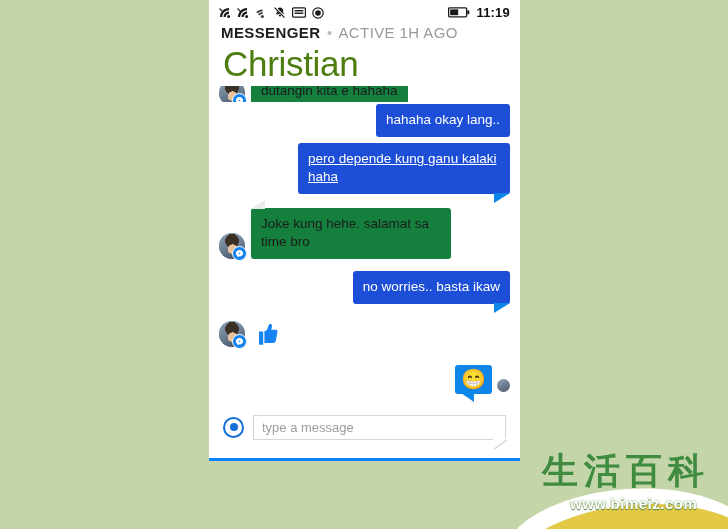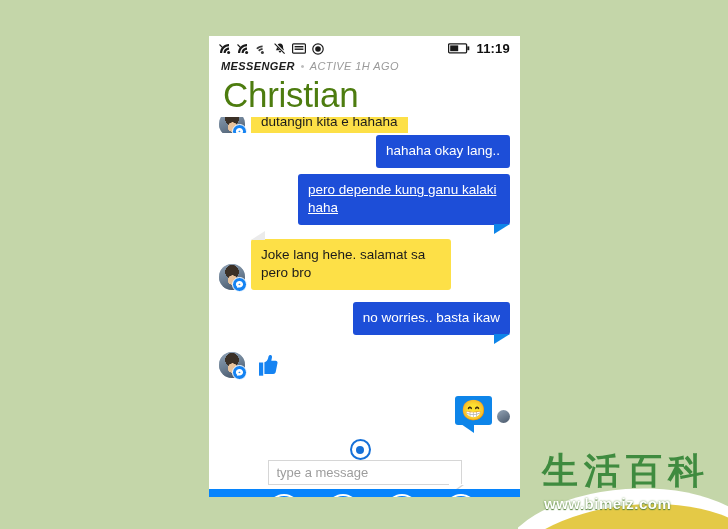--- a/index.html
+++ b/index.html
@@ -26,47 +26,47 @@
     transform:rotate(-5deg);opacity:.95;
   }
   #watermark .wm-cn{
     position:absolute;left:24px;top:0;
     font-family:Liberation Sans, sans-serif;
     font-size:36px;line-height:40px;letter-spacing:6px;
     color:#3f8b3f;font-weight:bold;
     -webkit-text-stroke:0px;
   }
   #watermark .wm-url{
-    position:absolute;left:26px;top:44px;
+    position:absolute;left:52px;top:44px;
     font-size:15px;font-weight:bold;color:#ffffff;
     text-shadow:0 0 2px #6d9a4e,0 1px 1px #4e7a32;
     letter-spacing:.5px;
   }
 
   
   #phone{
     position:absolute;left:209px;top:0;width:311px;height:461px;
-    background:#ffffff;overflow:hidden;margin-top:36px;
+    background:#ffffff;overflow:hidden;
   }
 
   
   .statusbar{
     height:23px;display:flex;align-items:center;
     padding:2px 10px 0 10px;box-sizing:border-box;background:#fff;
   }
   .sb-left{display:flex;align-items:center;gap:6px;}
   .sb-right{margin-left:auto;display:flex;align-items:center;gap:6px;}
   .sb-time{font-size:13px;color:#101010;font-weight:600;letter-spacing:.2px;}
   .ico{display:inline-block;line-height:0;}
 
   
   .hdr{padding:0 12px;background:#fff;}
   .hdr-sub{
-    font-size:11px;letter-spacing:.4px;color:#9a9a9a;
-    white-space:nowrap;padding-top:1px;font-style:italic;
+    font-size:15px;letter-spacing:.4px;color:#9a9a9a;
+    white-space:nowrap;padding-top:1px;
   }
   .hdr-sub .strong{color:#1d1d1d;font-weight:600;}
   .hdr-sub .dot{color:#bdbdbd;padding:0 2px;}
   .hdr-title{
     font-size:35px;line-height:44px;color:#4d7c0f;font-weight:400;
     letter-spacing:-.3px;padding:1px 0 0 2px;
     font-family:"Liberation Sans", sans-serif;
   }
 
   
@@ -93,21 +93,21 @@
     position:absolute;right:-2px;bottom:-2px;width:13px;height:13px;
     border-radius:50%;background:#1583f2;border:1.5px solid #fff;
     display:flex;align-items:center;justify-content:center;
   }
 
   .bubble{
     max-width:208px;border-radius:3px;padding:7px 10px 8px 10px;
     font-size:13.5px;line-height:18px;position:relative;
     word-wrap:break-word;
   }
-  .bubble.them{background:#fde047;color:#1b1b1b;}
+  .bubble.them{background:#15803d;color:#1b1b1b;}
   .bubble.me{background:#1d4ed8;color:#ffffff;}
   .bubble.me .tail{
     position:absolute;right:-0px;bottom:-9px;width:0;height:0;
     border-left:16px solid #0e85e9;border-bottom:10px solid transparent;
   }
   .bubble.them .tailup{
     position:absolute;left:0px;top:-8px;width:0;height:0;
     border-right:14px solid #ebebeb;border-top:9px solid transparent;
   }
 
@@ -284,21 +284,21 @@
         <div class="photo"></div>
         <div class="badge">
           <svg width="9" height="9" viewBox="0 0 10 10">
               <path d="M5 1C2.7 1 1 2.7 1 4.8c0 1.2.6 2.2 1.5 2.9V9l1.4-.8c.35.1.72.15 1.1.15 2.3 0 4-1.7 4-3.6S7.3 1 5 1z" fill="#fff"></path>
               <path d="M2.9 5.9l1.9-2 1 1 1.4-1-1.9 2-1-1z" fill="#1583f2"></path>
             </svg>
         </div>
       </div>
       <div class="bubble them" style="max-width:180px;">
         <span class="tailup"></span>
-        <span>Joke lang hehe. salamat sa pero bro</span>
+        <span>Joke kung hehe. salamat sa time bro</span>
       </div>
     </div>
 
     <div class="row me" style="margin-bottom:16px;">
       <div class="bubble me">
         <span>no worries.. basta ikaw</span>
         <span class="tail"></span>
       </div>
     </div>
 
@@ -323,21 +323,21 @@
     <div class="row me" style="margin-bottom:6px;align-items:flex-end;">
       <div class="emoji-bub">
         <span class="emoji-glyph">😁</span>
         <span class="tail"></span>
       </div>
       <div class="seen-dot"></div>
     </div>
 
   </div>
 
-  <div class="composer" style="margin-top:14px;flex-direction:column;">
+  <div class="composer" style="margin-top:14px;">
     <div class="radio">
         <i></i>
       </div>
     <div class="inputwrap">
       <input class="msginput" type="text" placeholder="type a message" style="">
       <span class="tail"></span>
     </div>
   </div>
 
   <div class="actionbar" style="margin-top:12px;">

